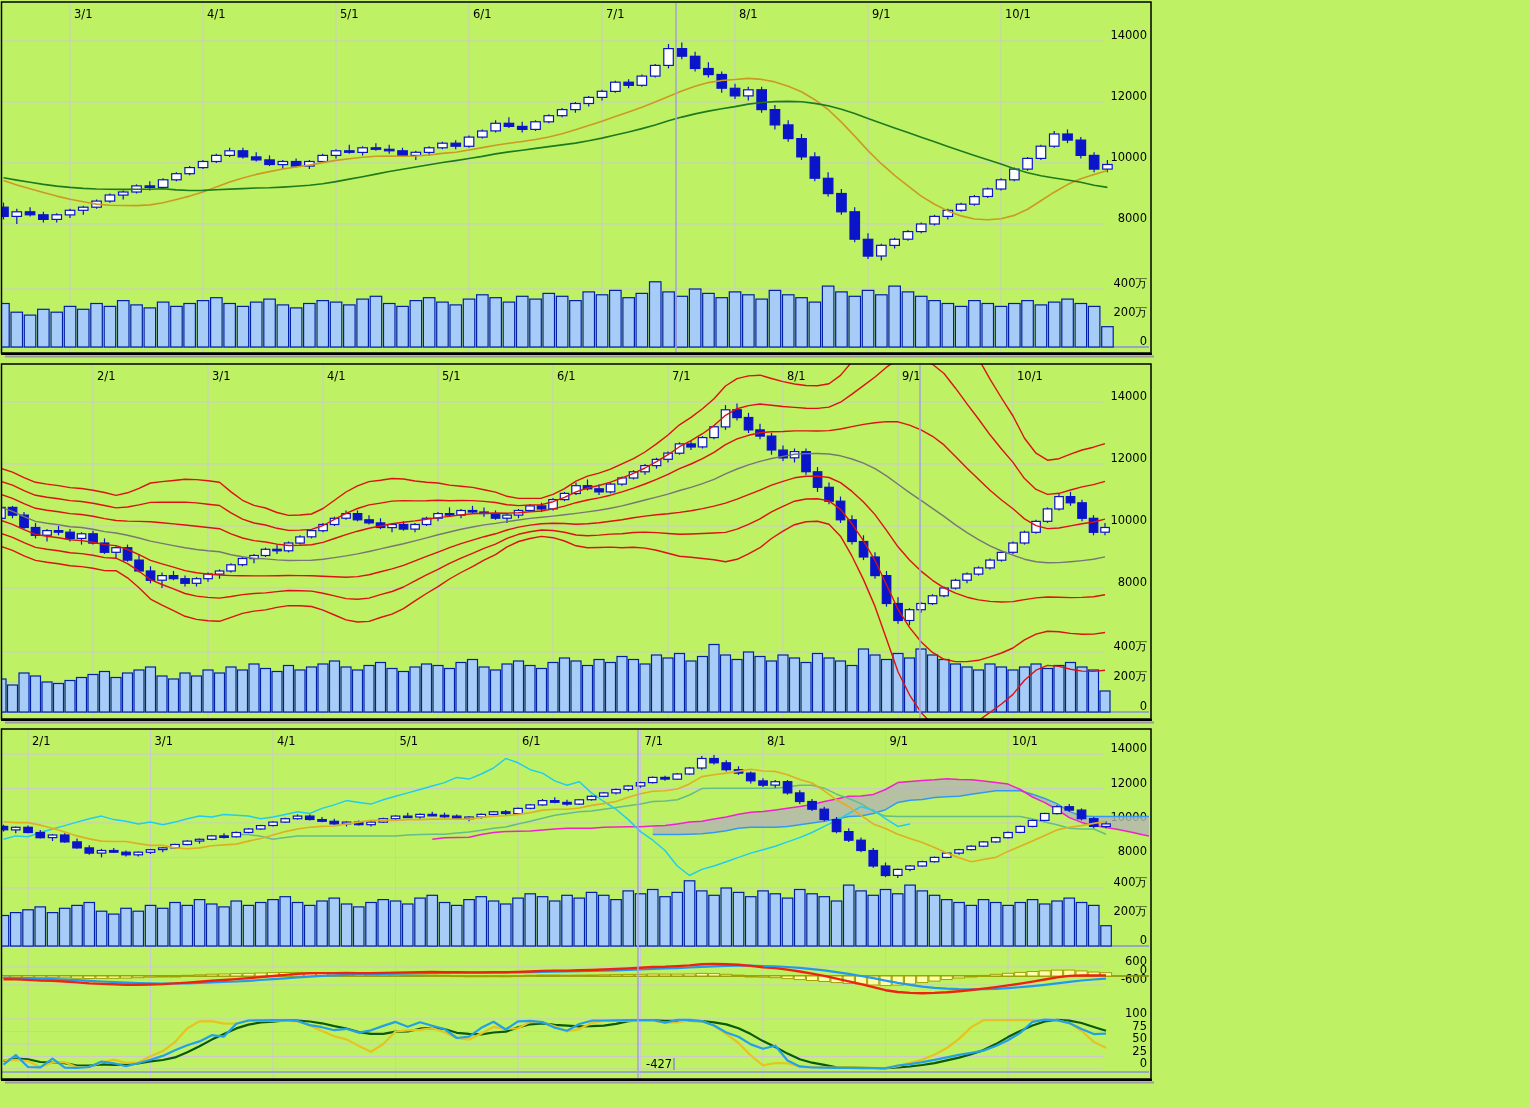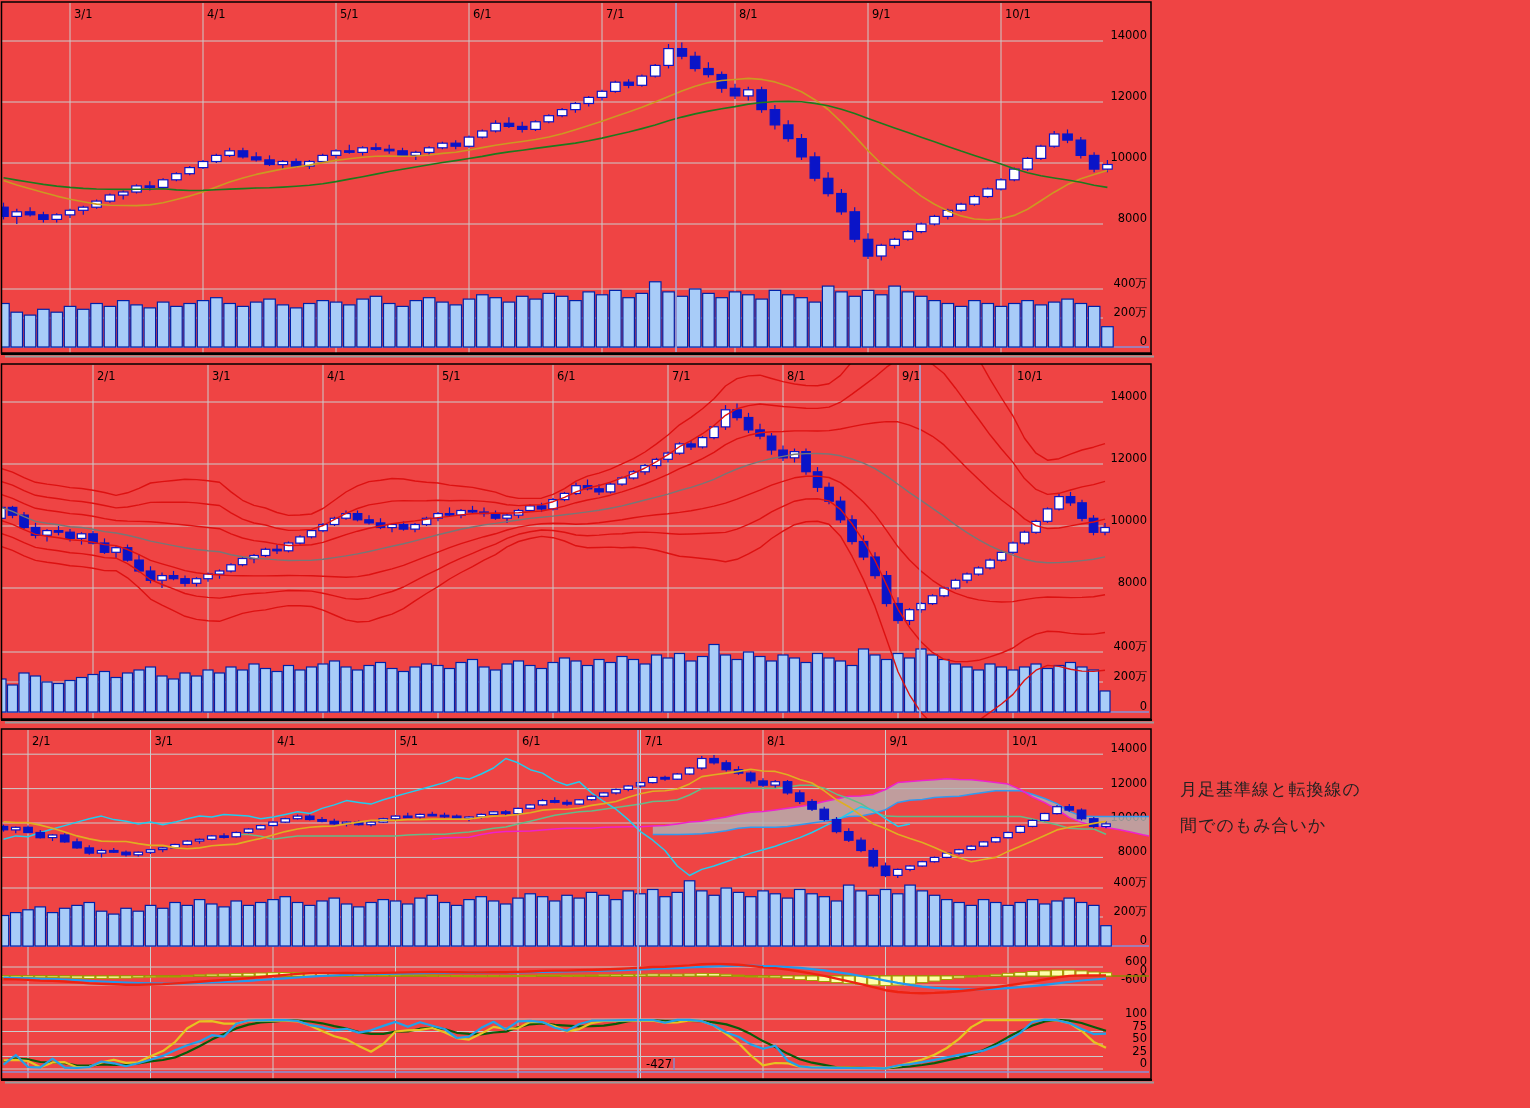--- a/index.html
+++ b/index.html
@@ -1,17 +1,17 @@
 <!DOCTYPE html>
 <html><head>
 <meta charset="utf-8">
 <style>
   html,body{margin:0;padding:0;background:#ffffff;}
   body{font-family:"DejaVu Sans",sans-serif;}
-  .stage{position:relative;width:1530px;height:1108px;background:#ef4444;overflow:hidden;}
+  .stage{position:relative;width:1530px;height:1108px;background:#bef264;overflow:hidden;}
   #chart-svg{position:absolute;left:0;top:0;}
   #chart-svg text{font-family:"DejaVu Sans",sans-serif;font-size:11.5px;fill:#000;}
   .annotation{position:absolute;left:1180px;top:771px;font-size:17px;color:#222222;
               letter-spacing:1px;line-height:36px;white-space:nowrap;}
 </style>
 </head>
 <body>
 
 <div class="stage">
   <svg id="chart-svg" width="1530" height="1108" viewBox="0 0 1530 1108">
@@ -1090,17 +1090,13 @@
         <rect x="1.5" y="364" width="1149.5" height="355" fill="none" stroke="#000000" stroke-width="1.5"></rect>
         <line x1="1" y1="720" x2="1152" y2="720" stroke="#000000" stroke-width="1.8"></line>
         <line x1="5" y1="722.5" x2="1154" y2="722.5" stroke="#9a9a9a" stroke-width="2"></line>
       </g>
       <g>
         <rect x="1.5" y="729" width="1149.5" height="350" fill="none" stroke="#000000" stroke-width="1.5"></rect>
         <line x1="1" y1="1080" x2="1152" y2="1080" stroke="#000000" stroke-width="1.8"></line>
         <line x1="5" y1="1082.5" x2="1154" y2="1082.5" stroke="#9a9a9a" stroke-width="2"></line>
       </g>
     </svg>
-  <div class="annotation">
-    <div>月足基準線と転換線の</div>
-    <div>間でのもみ合いか</div>
-  </div>
 </div>
 
 </body></html>

